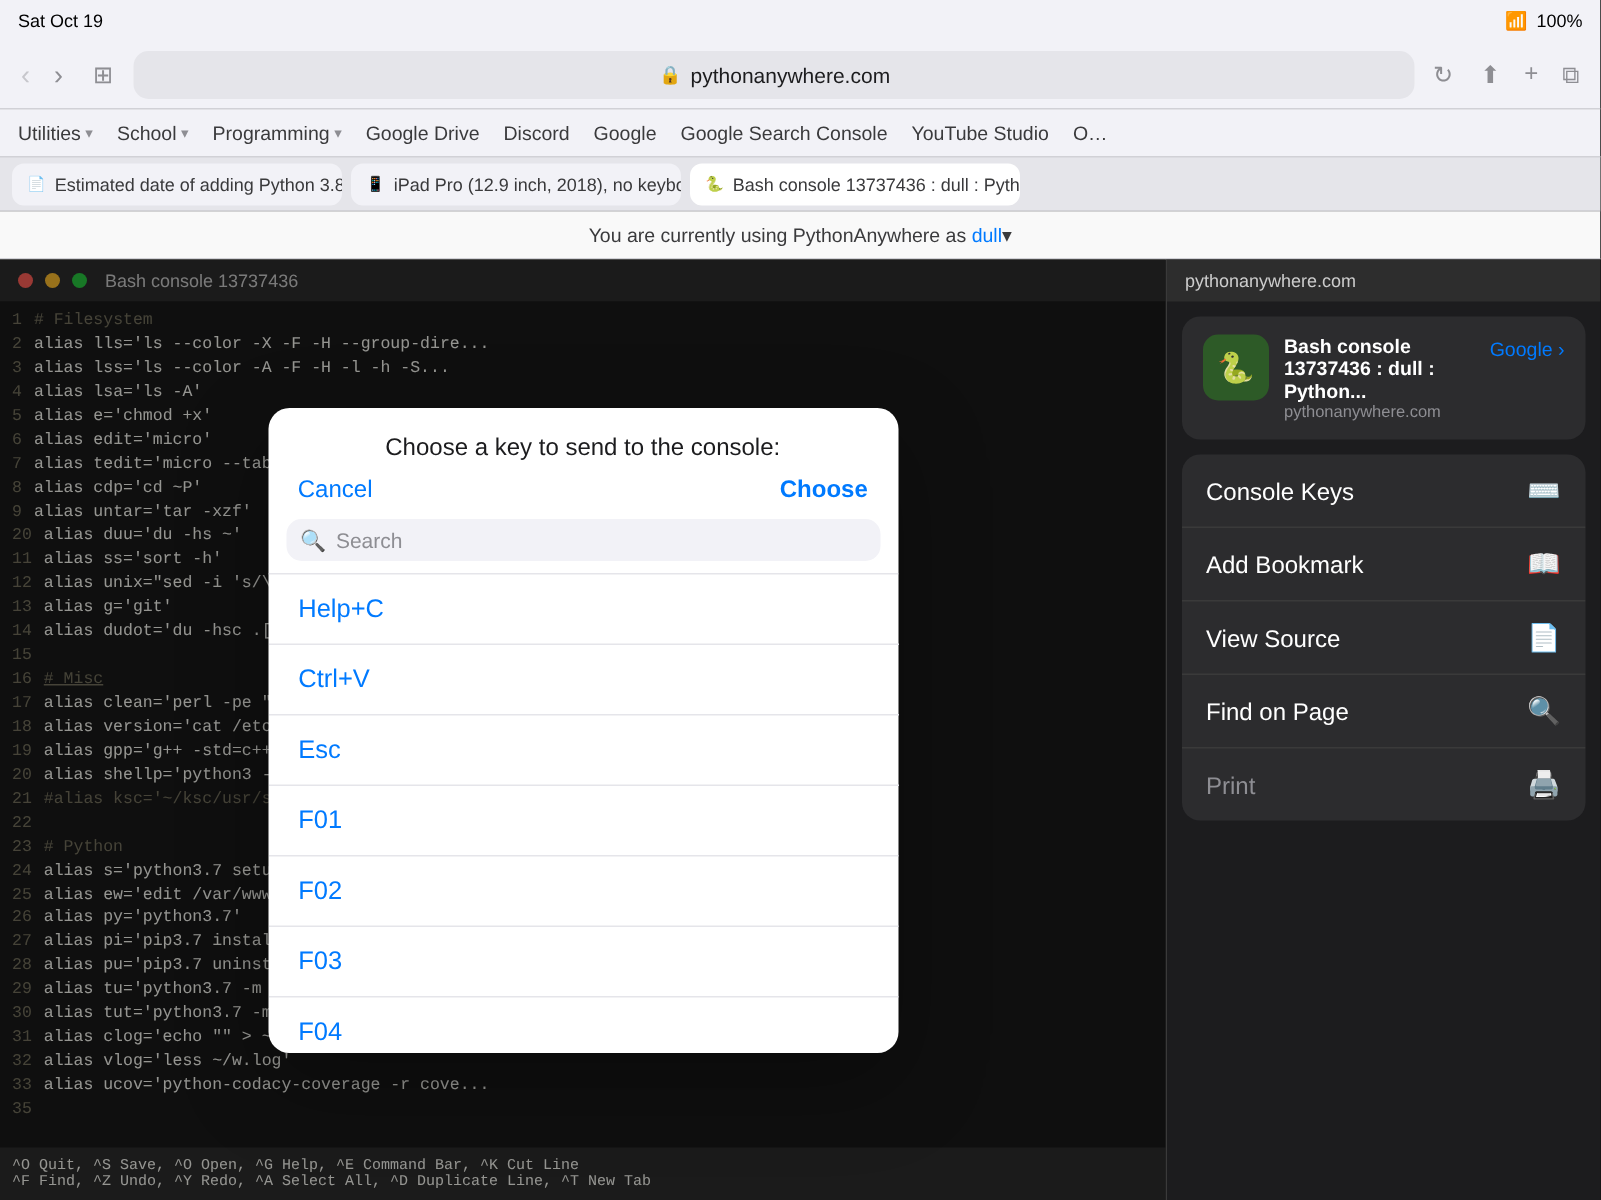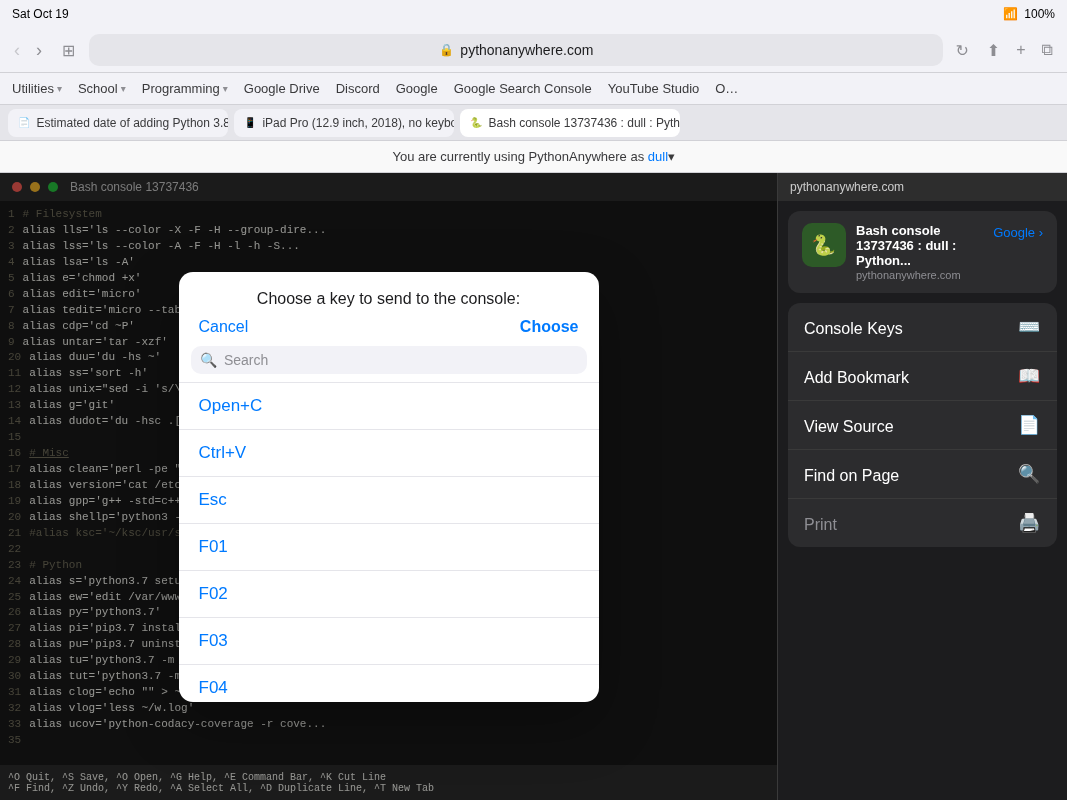--- a/index.html
+++ b/index.html
@@ -493,21 +493,21 @@
       </div>
       <div id="modal-actions">
         <button class="modal-action-btn cancel">Cancel</button>
         <button class="modal-action-btn choose">Choose</button>
       </div>
       <div id="modal-search">
         <span class="search-glass">🔍</span>
         <input type="text" placeholder="Search" style="">
       </div>
       <div id="modal-list">
-      <div class="modal-key-item">Open+C</div>
+      <div class="modal-key-item">Help+C</div>
           <div class="modal-key-item">Ctrl+V</div>
           <div class="modal-key-item">Esc</div>
           <div class="modal-key-item">F01</div>
           <div class="modal-key-item">F02</div>
           <div class="modal-key-item">F03</div>
           <div class="modal-key-item">F04</div>
         </div>
     </div>
   </div>
 

